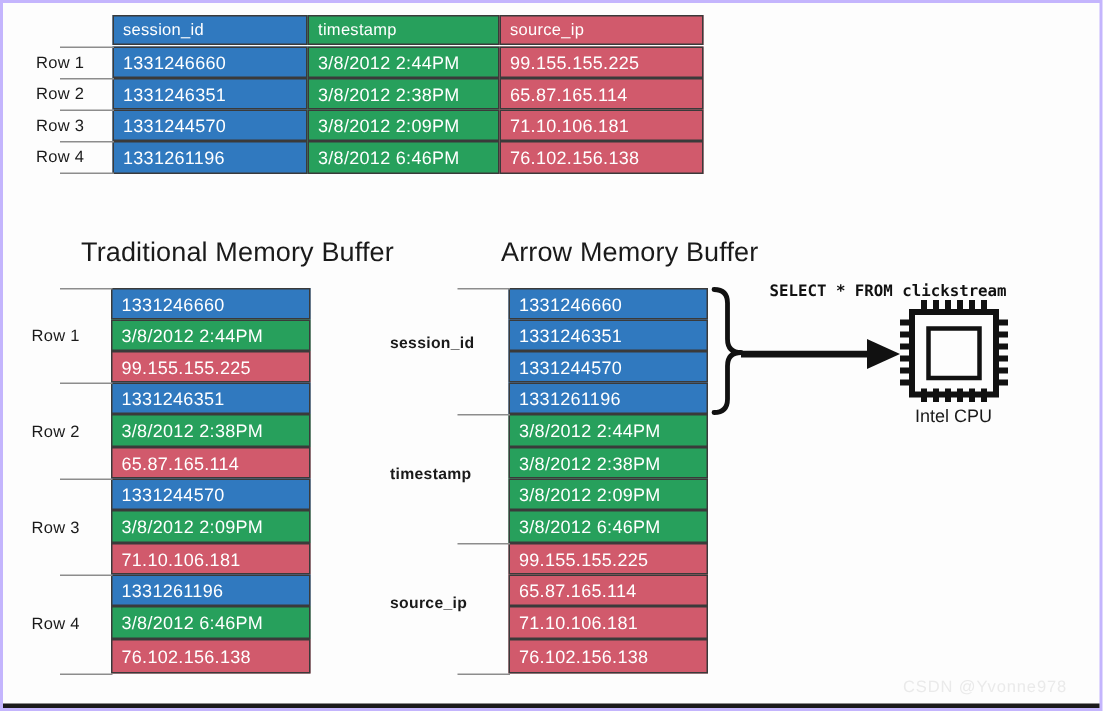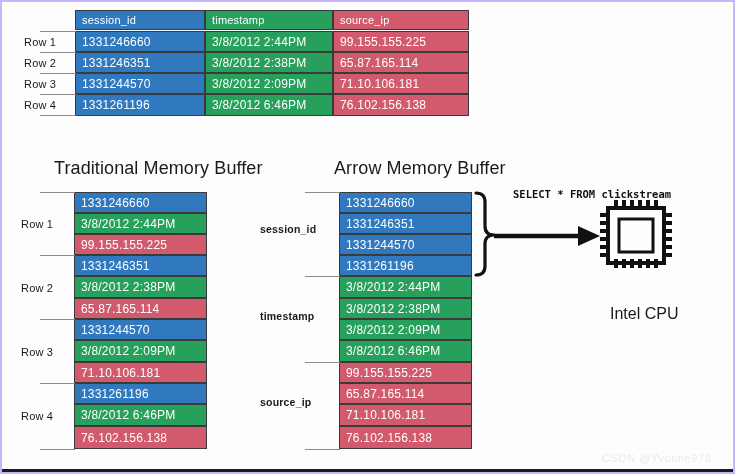--- a/index.html
+++ b/index.html
@@ -72,24 +72,23 @@
     position:absolute;
     font-family:"DejaVu Sans Mono", monospace;
     font-size:10.5px;
     color:#111;
     white-space:pre;
     line-height:14px;
     font-weight:bold;
   }
   .cpucap{
     position:absolute;
-    font-size:16px;
-    color:#1a1a1a;
-    white-space:nowrap;
-    margin-top:35px;
+    font-size:12px;
+    color:#1a1a1a;
+    white-space:nowrap;
   }
   .watermark{
     position:absolute;
     font-size:11px;
     color:#eaeaea;
     letter-spacing:.6px;
     white-space:nowrap;
   }
   .botbar{
     position:absolute;left:0;bottom:0;width:735px;height:3px;background:#1b1b1b;

